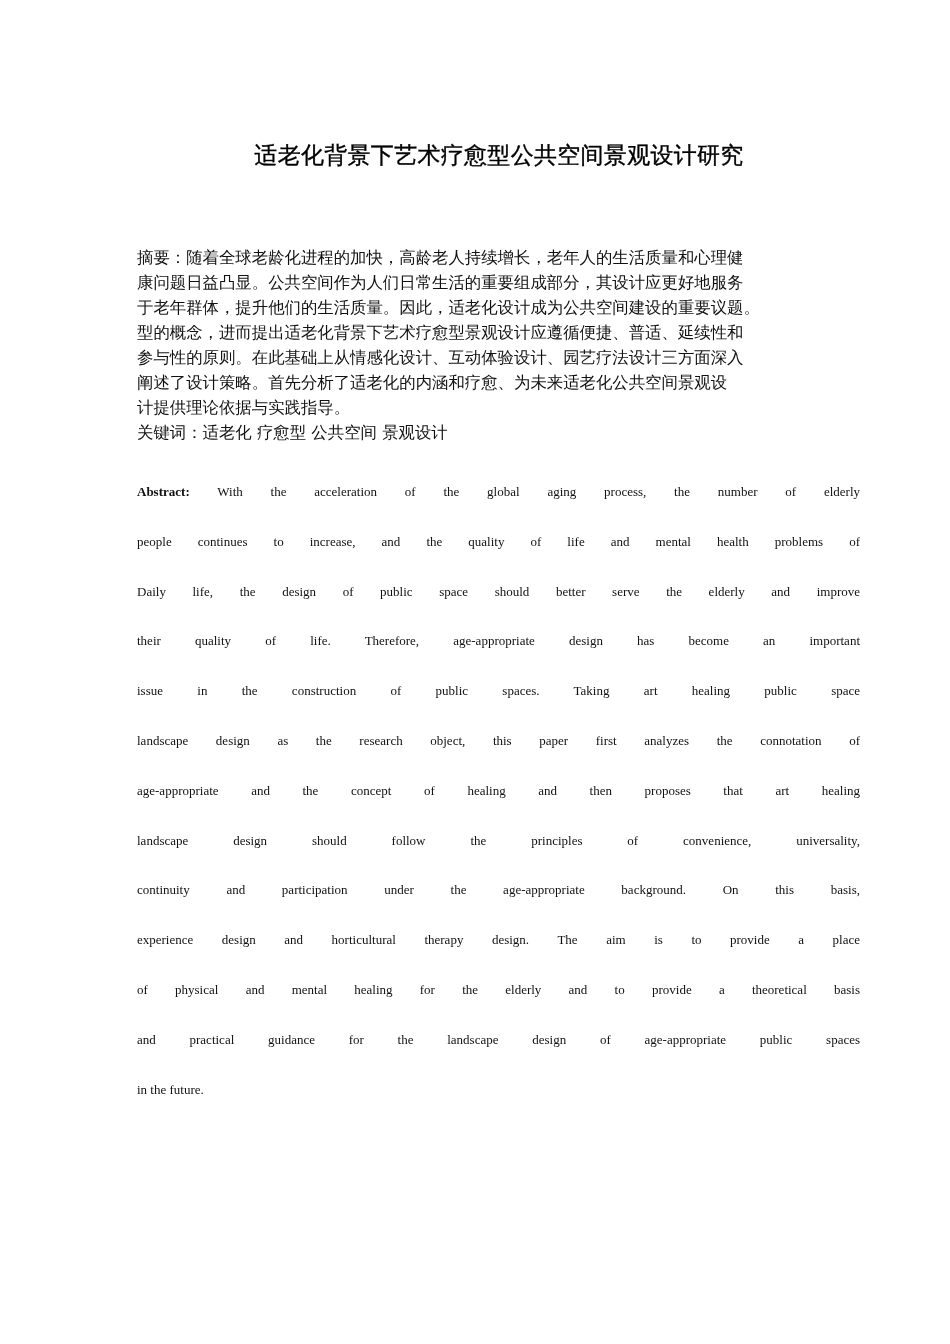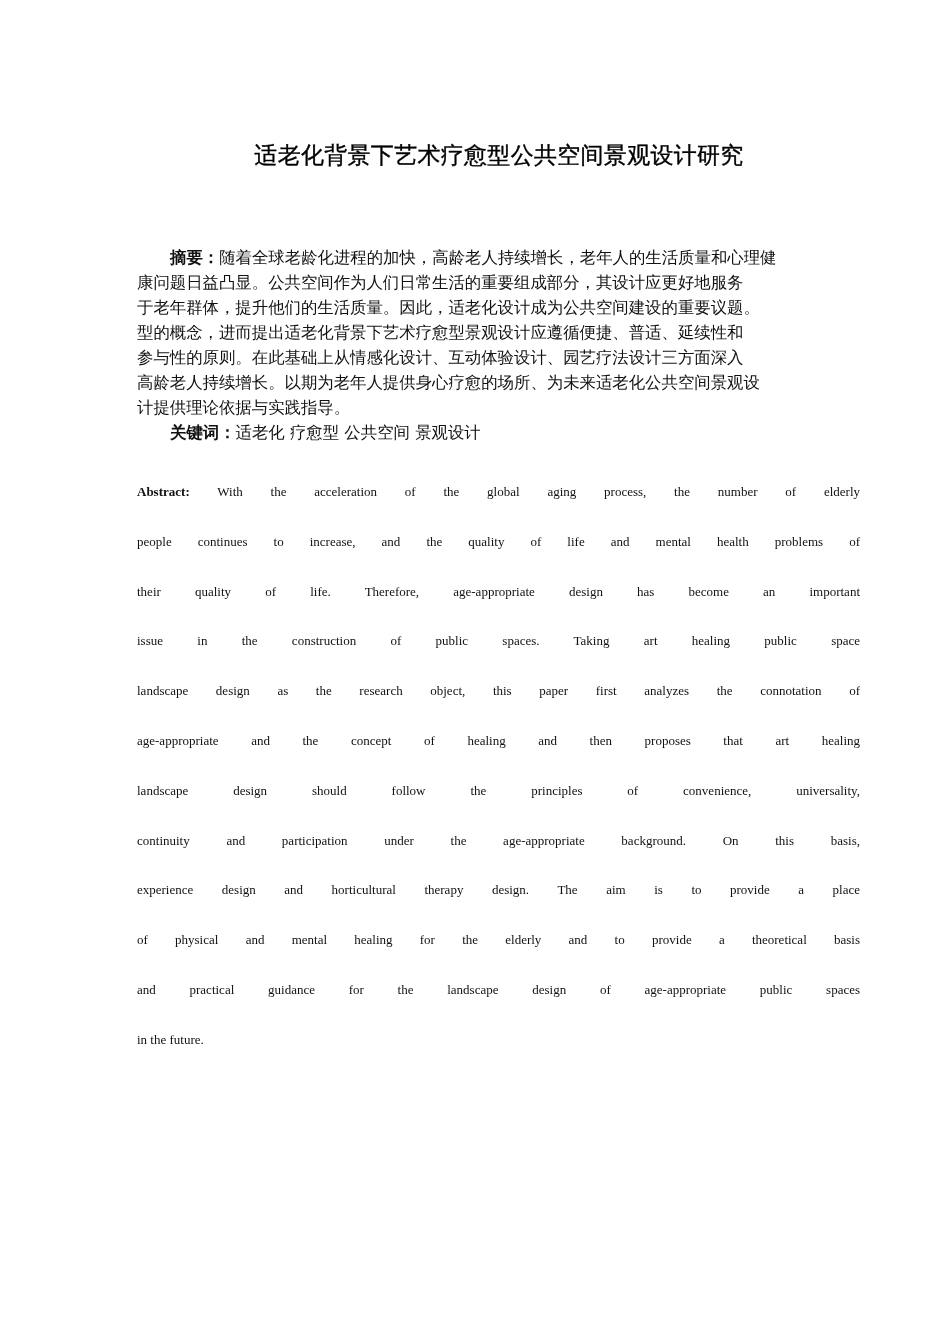--- a/index.html
+++ b/index.html
@@ -44,22 +44,21 @@
       font-size: 16.4px;
       line-height: 25px;
       color: #111;
     }
     .cn-line {
       display: block;
       white-space: nowrap;
       height: 25px;
     }
     .cn-label {
-      font-weight: bold;
-      margin-left: 33px;
+      font-weight: normal;
     }
     .en-abstract {
       position: absolute;
       left: 137px;
       top: 477px;
       width: 723px;
       font-family: "Liberation Serif", serif;
       font-size: 13px;
       color: #111;
     }
@@ -84,28 +83,29 @@
 <div class="page">
 
   <h1 class="title">适老化背景下艺术疗愈型公共空间景观设计研究</h1>
 
   <div class="cn-abstract">
     <span class="cn-line"><span class="cn-label">摘要：</span><span>随着全球老龄化进程的加快，高龄老人持续增长，老年人的生活质量和心理健</span></span>
     <span class="cn-line">康问题日益凸显。公共空间作为人们日常生活的重要组成部分，其设计应更好地服务</span>
     <span class="cn-line">于老年群体，提升他们的生活质量。因此，适老化设计成为公共空间建设的重要议题。</span>
     <span class="cn-line">型的概念，进而提出适老化背景下艺术疗愈型景观设计应遵循便捷、普适、延续性和</span>
     <span class="cn-line">参与性的原则。在此基础上从情感化设计、互动体验设计、园艺疗法设计三方面深入</span>
-    <span class="cn-line">高龄老人持续增长。以期为老年人提供身心疗愈的场所、为未来适老化公共空间景观设</span>
+    <span class="cn-line">阐述了设计策略。首先分析了适老化的内涵和疗愈、为未来适老化公共空间景观设</span>
     <span class="cn-line">计提供理论依据与实践指导。</span>
     <span class="cn-line"><span class="cn-label">关键词：</span><span>适老化</span>&nbsp;<span>疗愈型</span>&nbsp;<span>公共空间</span>&nbsp;<span>景观设计</span></span>
   </div>
 
   <div class="en-abstract">
     <span class="en-line"><span class="en-label">Abstract:</span><span> With the acceleration of the global aging process, the number of elderly</span></span>
     <span class="en-line">people continues to increase, and the quality of life and mental health problems of</span>
+    <span class="en-line">Daily life, the design of public space should better serve the elderly and improve</span>
     <span class="en-line">their quality of life. Therefore, age-appropriate design has become an important</span>
     <span class="en-line">issue in the construction of public spaces. Taking art healing public space</span>
     <span class="en-line">landscape design as the research object, this paper first analyzes the connotation of</span>
     <span class="en-line">age-appropriate and the concept of healing and then proposes that art healing</span>
     <span class="en-line">landscape design should follow the principles of convenience, universality,</span>
     <span class="en-line">continuity and participation under the age-appropriate background. On this basis,</span>
     <span class="en-line">experience design and horticultural therapy design. The aim is to provide a place</span>
     <span class="en-line">of physical and mental healing for the elderly and to provide a theoretical basis</span>
     <span class="en-line">and practical guidance for the landscape design of age-appropriate public spaces</span>
     <span class="en-line last">in the future.</span>

